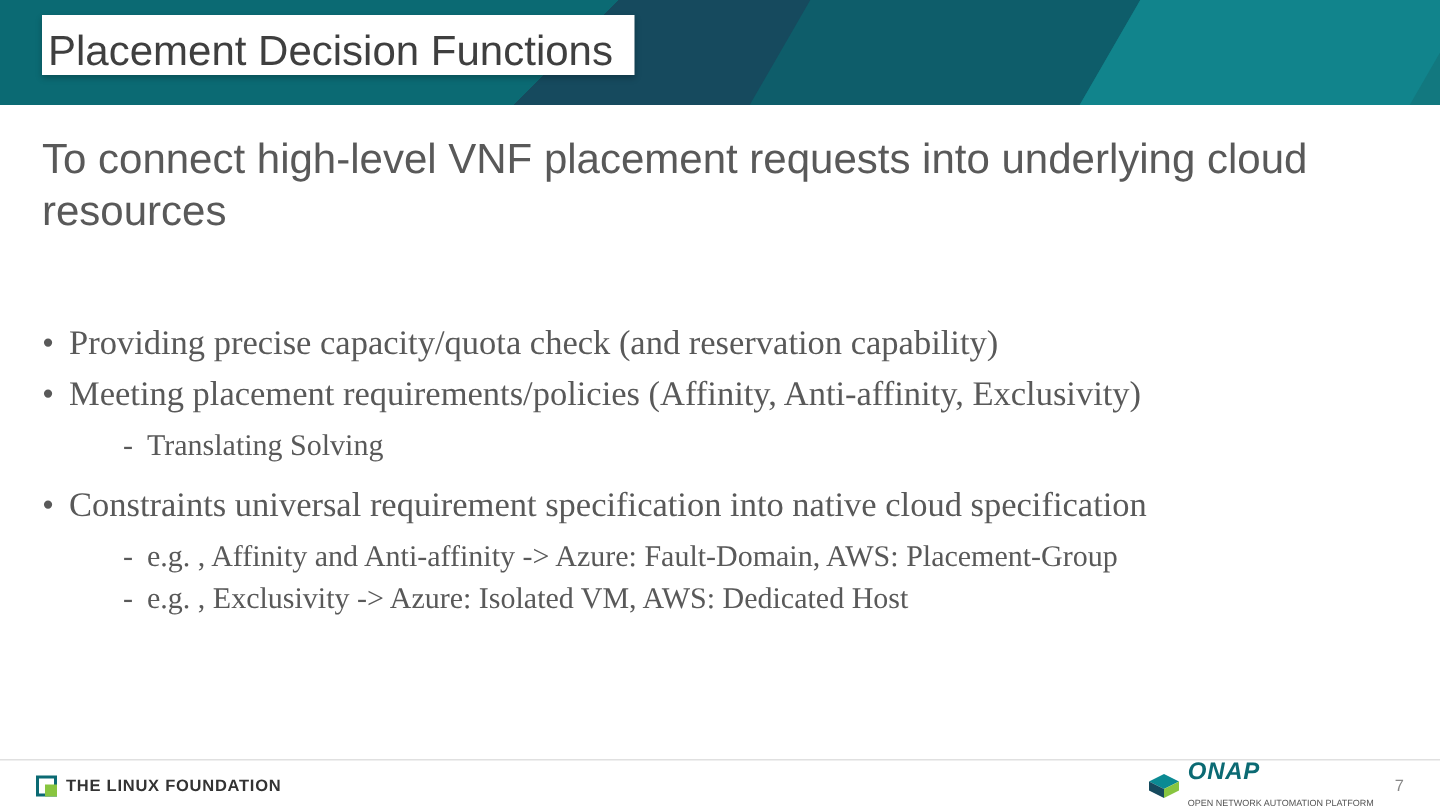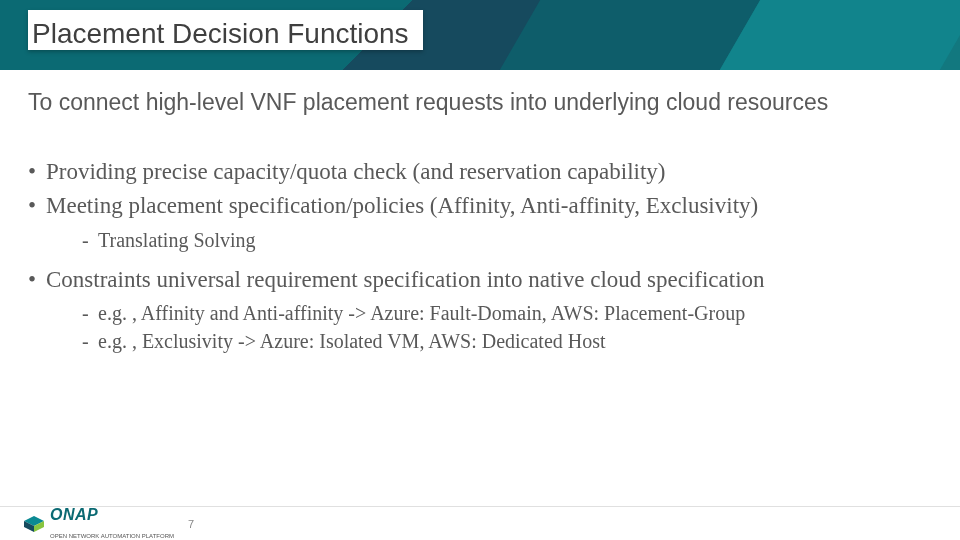--- a/index.html
+++ b/index.html
@@ -34,23 +34,23 @@
   .title-text {
     font-size: 28px;
     color: #3f3f3f;
     font-weight: 400;
   }
   .body {
     padding: 18px 28px 0 28px;
     color: #595959;
   }
   .intro {
-    font-size: 23px;
+    font-size: 28px;
     line-height: 1.25;
-    margin-bottom: 40px;
+    margin-bottom: 56px;
   }
   ul.bullets {
     list-style: none;
     font-size: 23px;
     line-height: 1.3;
   }
   ul.bullets > li {
     position: relative;
     padding-left: 18px;
     margin-bottom: 4px;
@@ -163,21 +163,21 @@
   </div>
 
   <div class="body">
     <div class="intro">To connect high-level VNF placement requests into underlying cloud resources</div>
 
     <ul class="bullets">
       <li>
         <span>Providing precise capacity/quota check (and reservation capability)</span>
       </li>
       <li>
-        <span>Meeting placement specification/policies (Affinity, Anti-affinity, Exclusivity)</span>
+        <span>Meeting placement requirements/policies (Affinity, Anti-affinity, Exclusivity)</span>
         <ul class="sub">
           <li>
             <span>Translating Solving</span>
           </li>
         </ul>
       </li>
       <li>
         <span>Constraints universal requirement specification into native cloud specification</span>
         <ul class="sub">
           <li>
@@ -185,20 +185,24 @@
           </li>
           <li>
             <span>e.g. , Exclusivity -&gt; Azure: Isolated VM, AWS: Dedicated Host</span>
           </li>
         </ul>
       </li>
     </ul>
   </div>
 
   <div class="footer">
+    <div class="lf-logo">
+      <span class="lf-cube"></span>
+      <span>THE LINUX FOUNDATION</span>
+    </div>
     <div class="right-footer">
       <div class="onap-logo">
         <span class="onap-icon">
           <svg width="20" height="16" viewBox="0 0 20 16">
             <polygon points="10,0 20,5 10,10 0,5" fill="#0b8a93"></polygon>
             <polygon points="0,5 10,10 10,16 0,11" fill="#164a5e"></polygon>
             <polygon points="20,5 10,10 10,16 20,11" fill="#88c540"></polygon>
           </svg>
         </span>
         <span>

